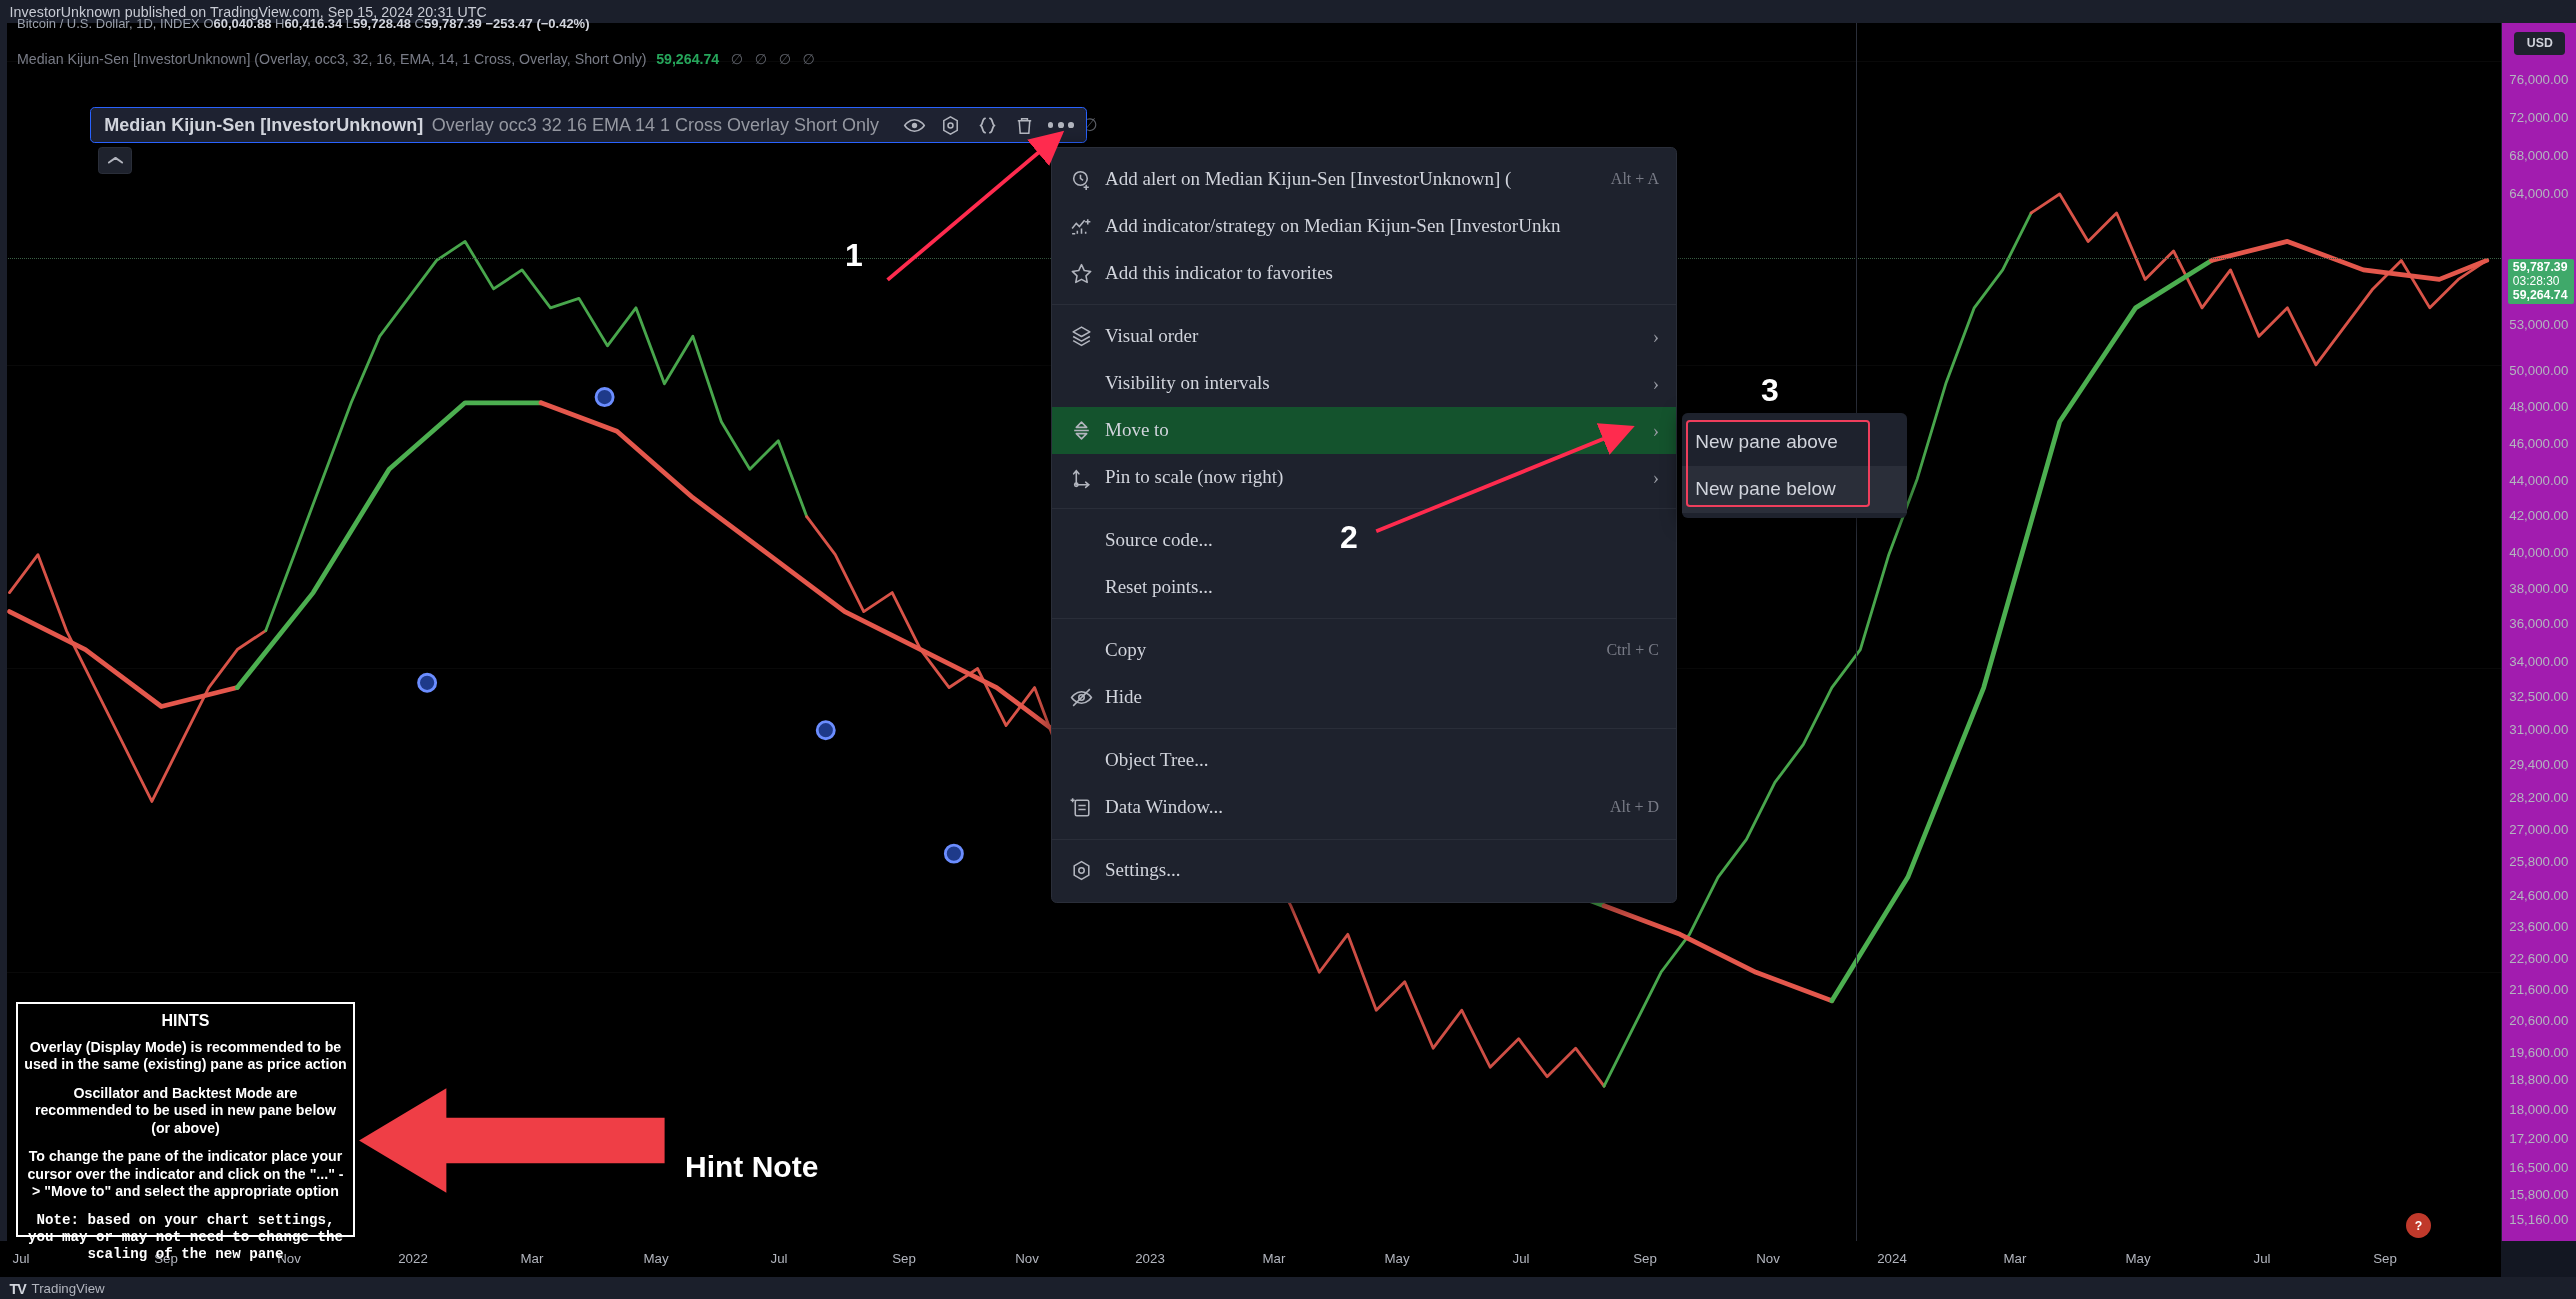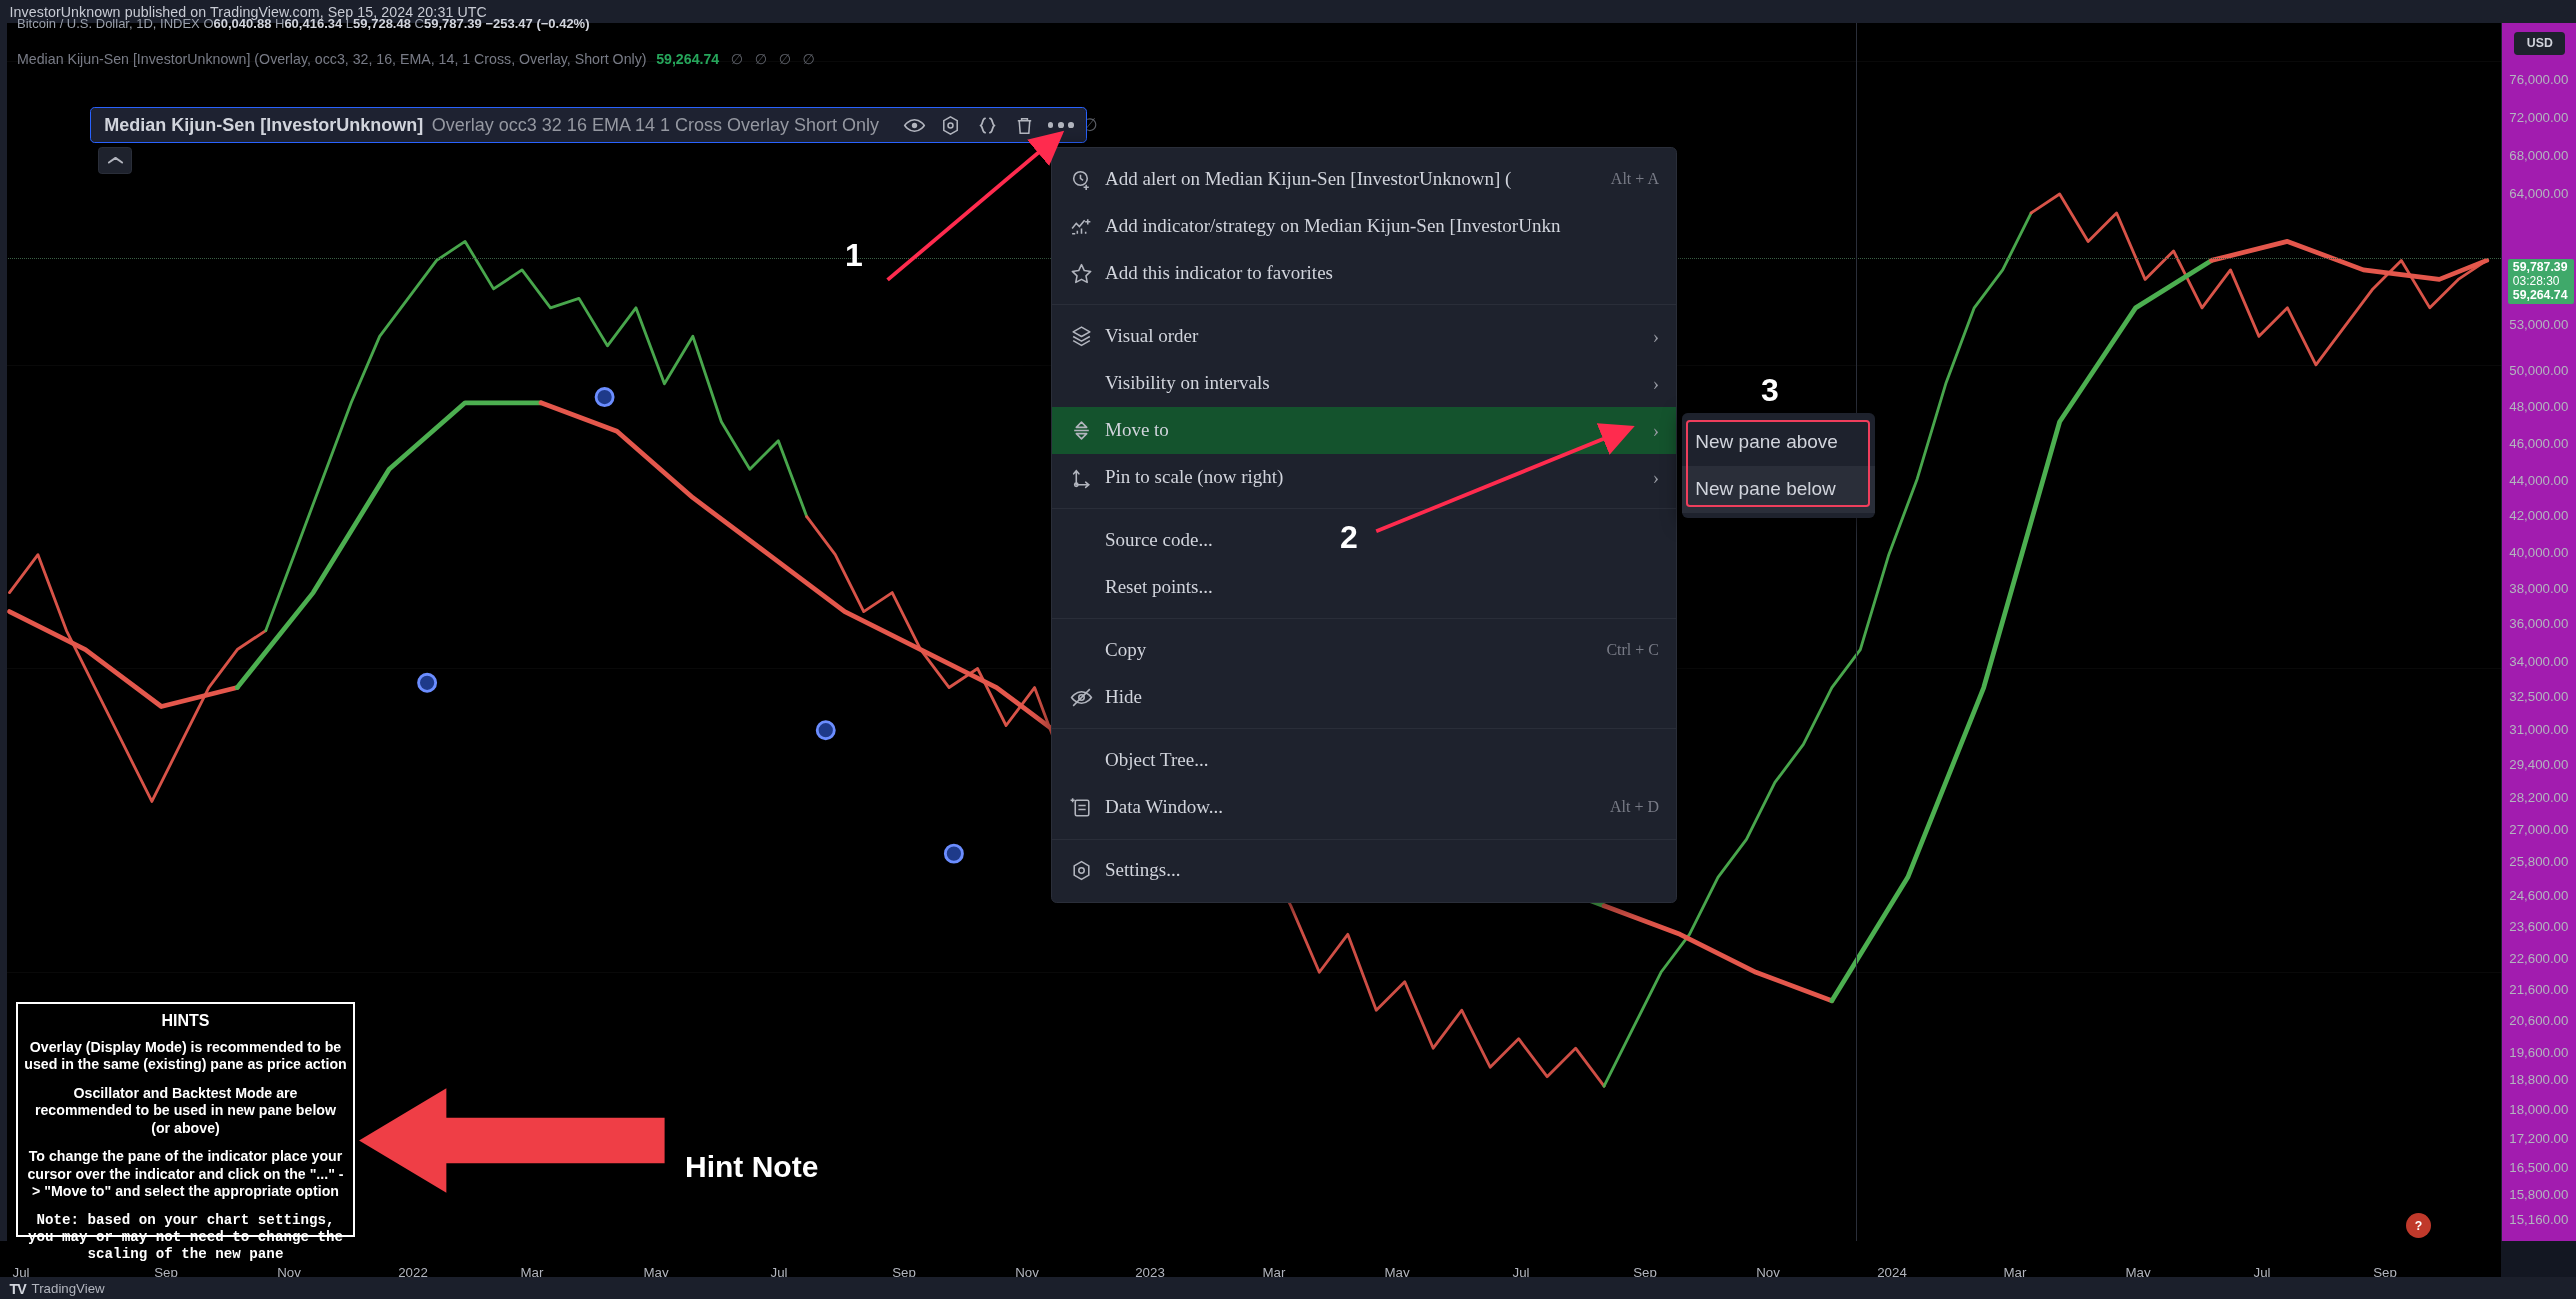--- a/index.html
+++ b/index.html
@@ -84,21 +84,21 @@
     width: 36px; min-width: 36px; display: flex; align-items: center; color: #b2b5be;
   }
   .mi .mi-ico svg { display: block; }
   .mi .mi-label { flex: 1; white-space: nowrap; overflow: hidden; }
   .mi .mi-acc { color: #787b86; font-size: 16px; margin-left: 11.4px; }
   .mi .mi-arrow { color: #9598a1; font-size: 19px; margin-left: 11.4px; line-height: 1; }
   .mi-sep { height: 0.9px; background: #2a2e39; margin: 7.6px 0; }
 
   
   .submenu {
-    position: absolute; left: 1682px; top: 413px; width: 193px;
+    position: absolute; left: 1682px; top: 413px; width: 225px;
     background: #1e222d; border-radius: 5.7px; z-index: 22; padding: 5.7px 0;
     box-shadow: 0 3.8px 19px rgba(0,0,0,.6);
   }
   .submenu .smi {
     height: 47px; display: flex; align-items: center; padding: 0 13.3px;
     color: #d1d4dc; font-size: 19px; white-space: nowrap;
   }
   .submenu .smi.hl { background: #2a2e39; }
   .sub-outline {
     position: absolute; left: 1686px; top: 420px; width: 184px; height: 87px;
@@ -152,21 +152,21 @@
   .price-badge .b1 { font-size: 12.3px; font-weight: 700; }
   .price-badge .b2 { font-size: 12px; font-weight: 400; }
   .price-badge .b3 { font-size: 12.3px; font-weight: 700; }
 
   
   .time-scale {
     position: absolute; left: 0; top: 1241px; width: 2501px; height: 36px;
     background: #000000; z-index: 8;
   }
   .time-scale .ts-label {
-    position: absolute; top: 24px; color: #b2b5be; font-size: 13.3px;
+    position: absolute; top: 10px; color: #b2b5be; font-size: 13.3px;
     transform: translateX(-50%); white-space: nowrap;
   }
   .ts-corner {
     position: absolute; left: 2501px; top: 1241px; width: 75px; height: 36px;
     background: #131722; z-index: 8;
   }
 
   
   .bottom-bar {
     position: absolute; left: 0; top: 1277px; width: 2576px; height: 23px;

